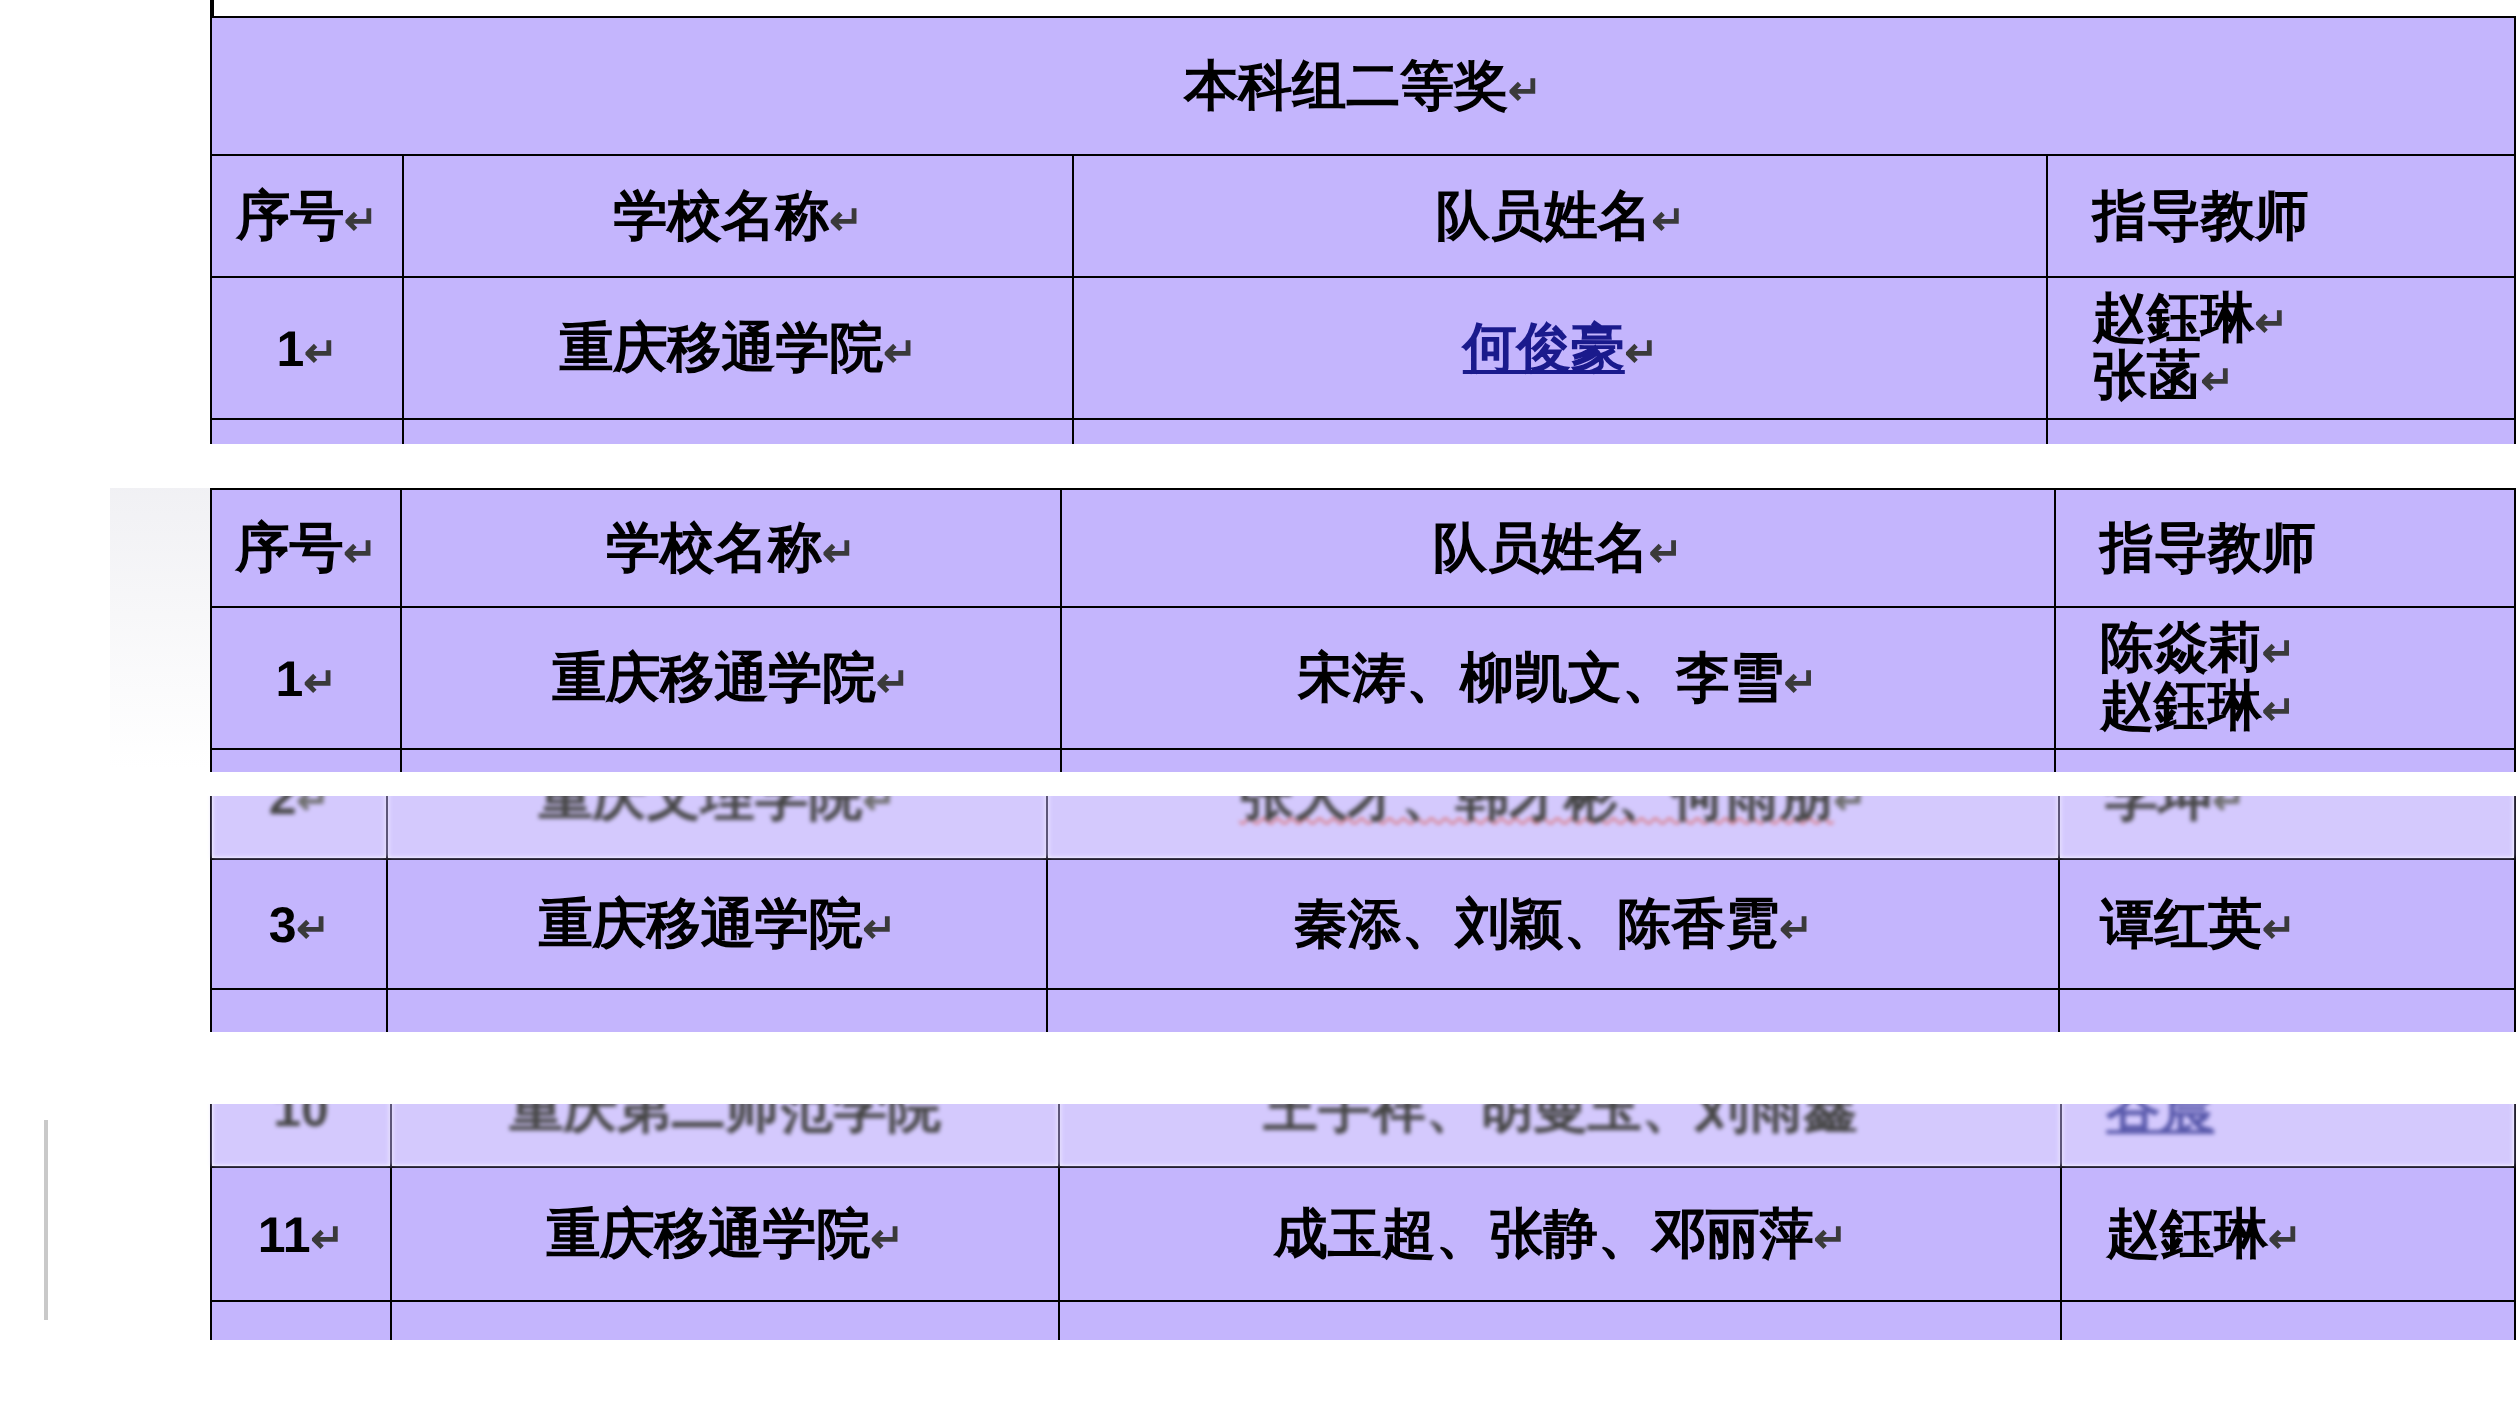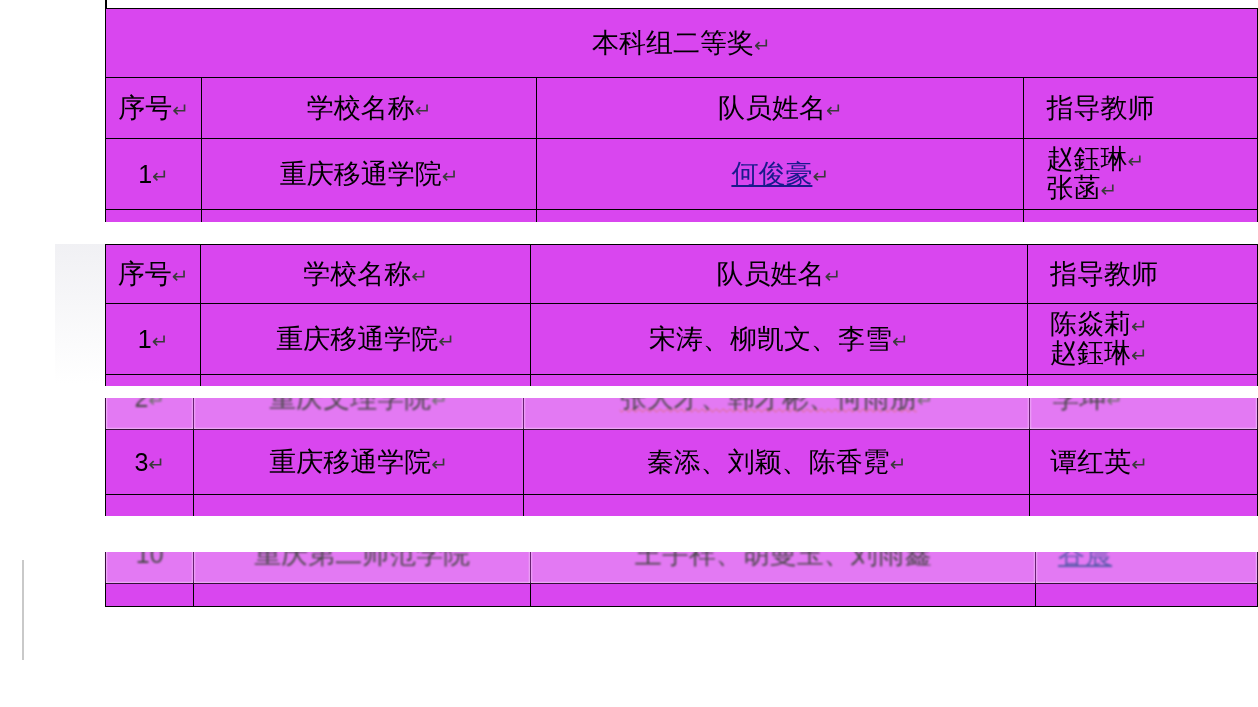--- a/index.html
+++ b/index.html
@@ -26,24 +26,24 @@
     position: absolute;
     border-collapse: collapse;
     table-layout: fixed;
     background: #ffffff;
   }
   .tbl td {
     border: 1px solid #000000;
     text-align: center;
     vertical-align: middle;
     font-size: 27px;
-    font-weight: 400;
+    font-weight: 700;
     padding: 0;
     white-space: nowrap;
-    background: #d946ef;
+    background: #c4b5fd;
   }
   .c-num   { width: 100px; }
   .c-sch   { width: 360px; }
   .c-team  { width: 545px; }
   .c-tea   { width: 250px; }
 
   .pilcrow {
     font-size: 20px;
     color: #3a3a3a;
     vertical-align: baseline;
@@ -217,20 +217,26 @@
           <col class="c-tea">
       </colgroup>
       <tbody>
           <tr class="blur-row">
         <td style="height:58px;"><span class="small-idx">10</span></td>
         <td><span>重庆第二师范学院</span></td>
         <td><span>王宇祥、胡曼玉、刘雨鑫</span></td>
         <td style="text-align:left; padding-left:22px;"><span class="link-name">谷晨</span></td>
       </tr>
       <tr>
+        <td style="height:66px;"><span class="small-idx">11</span><span class="pilcrow">↵</span></td>
+        <td><span>重庆移通学院</span><span class="pilcrow">↵</span></td>
+        <td><span>成玉超、张静、邓丽萍</span><span class="pilcrow">↵</span></td>
+        <td style="text-align:left; padding-left:22px;"><span>赵鈺琳</span><span class="pilcrow">↵</span></td>
+      </tr>
+      <tr>
         <td style="height:22px;"></td>
             <td></td>
             <td></td>
             <td></td>
       </tr>
     </tbody>
       </table>
   </div>
 
 </div>

